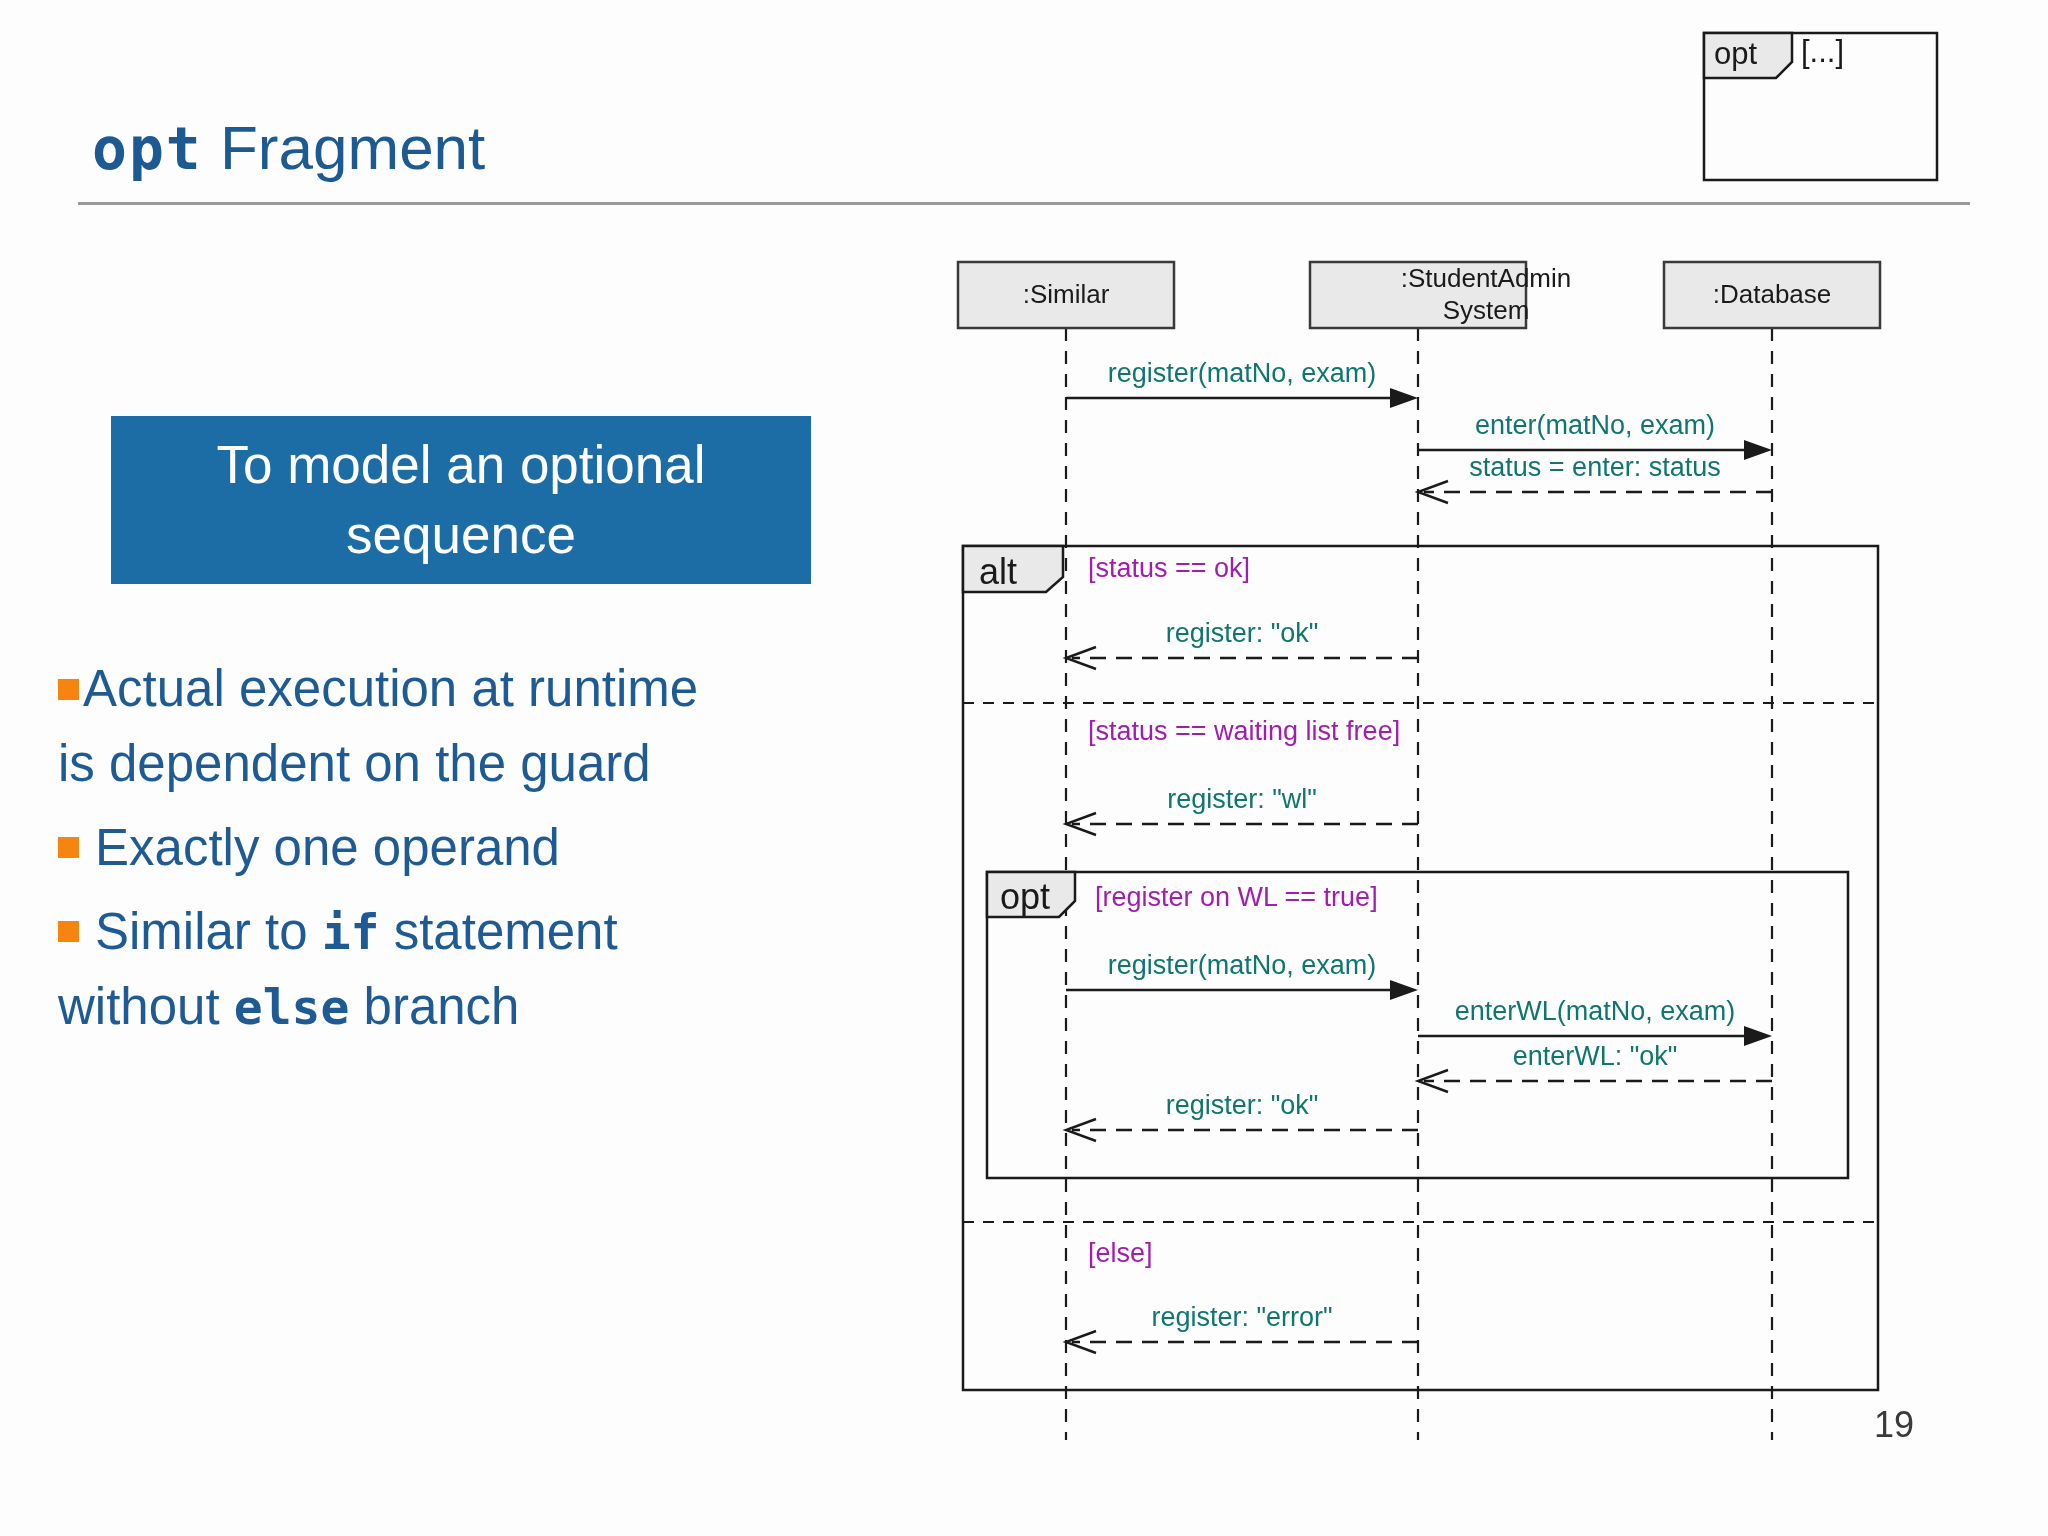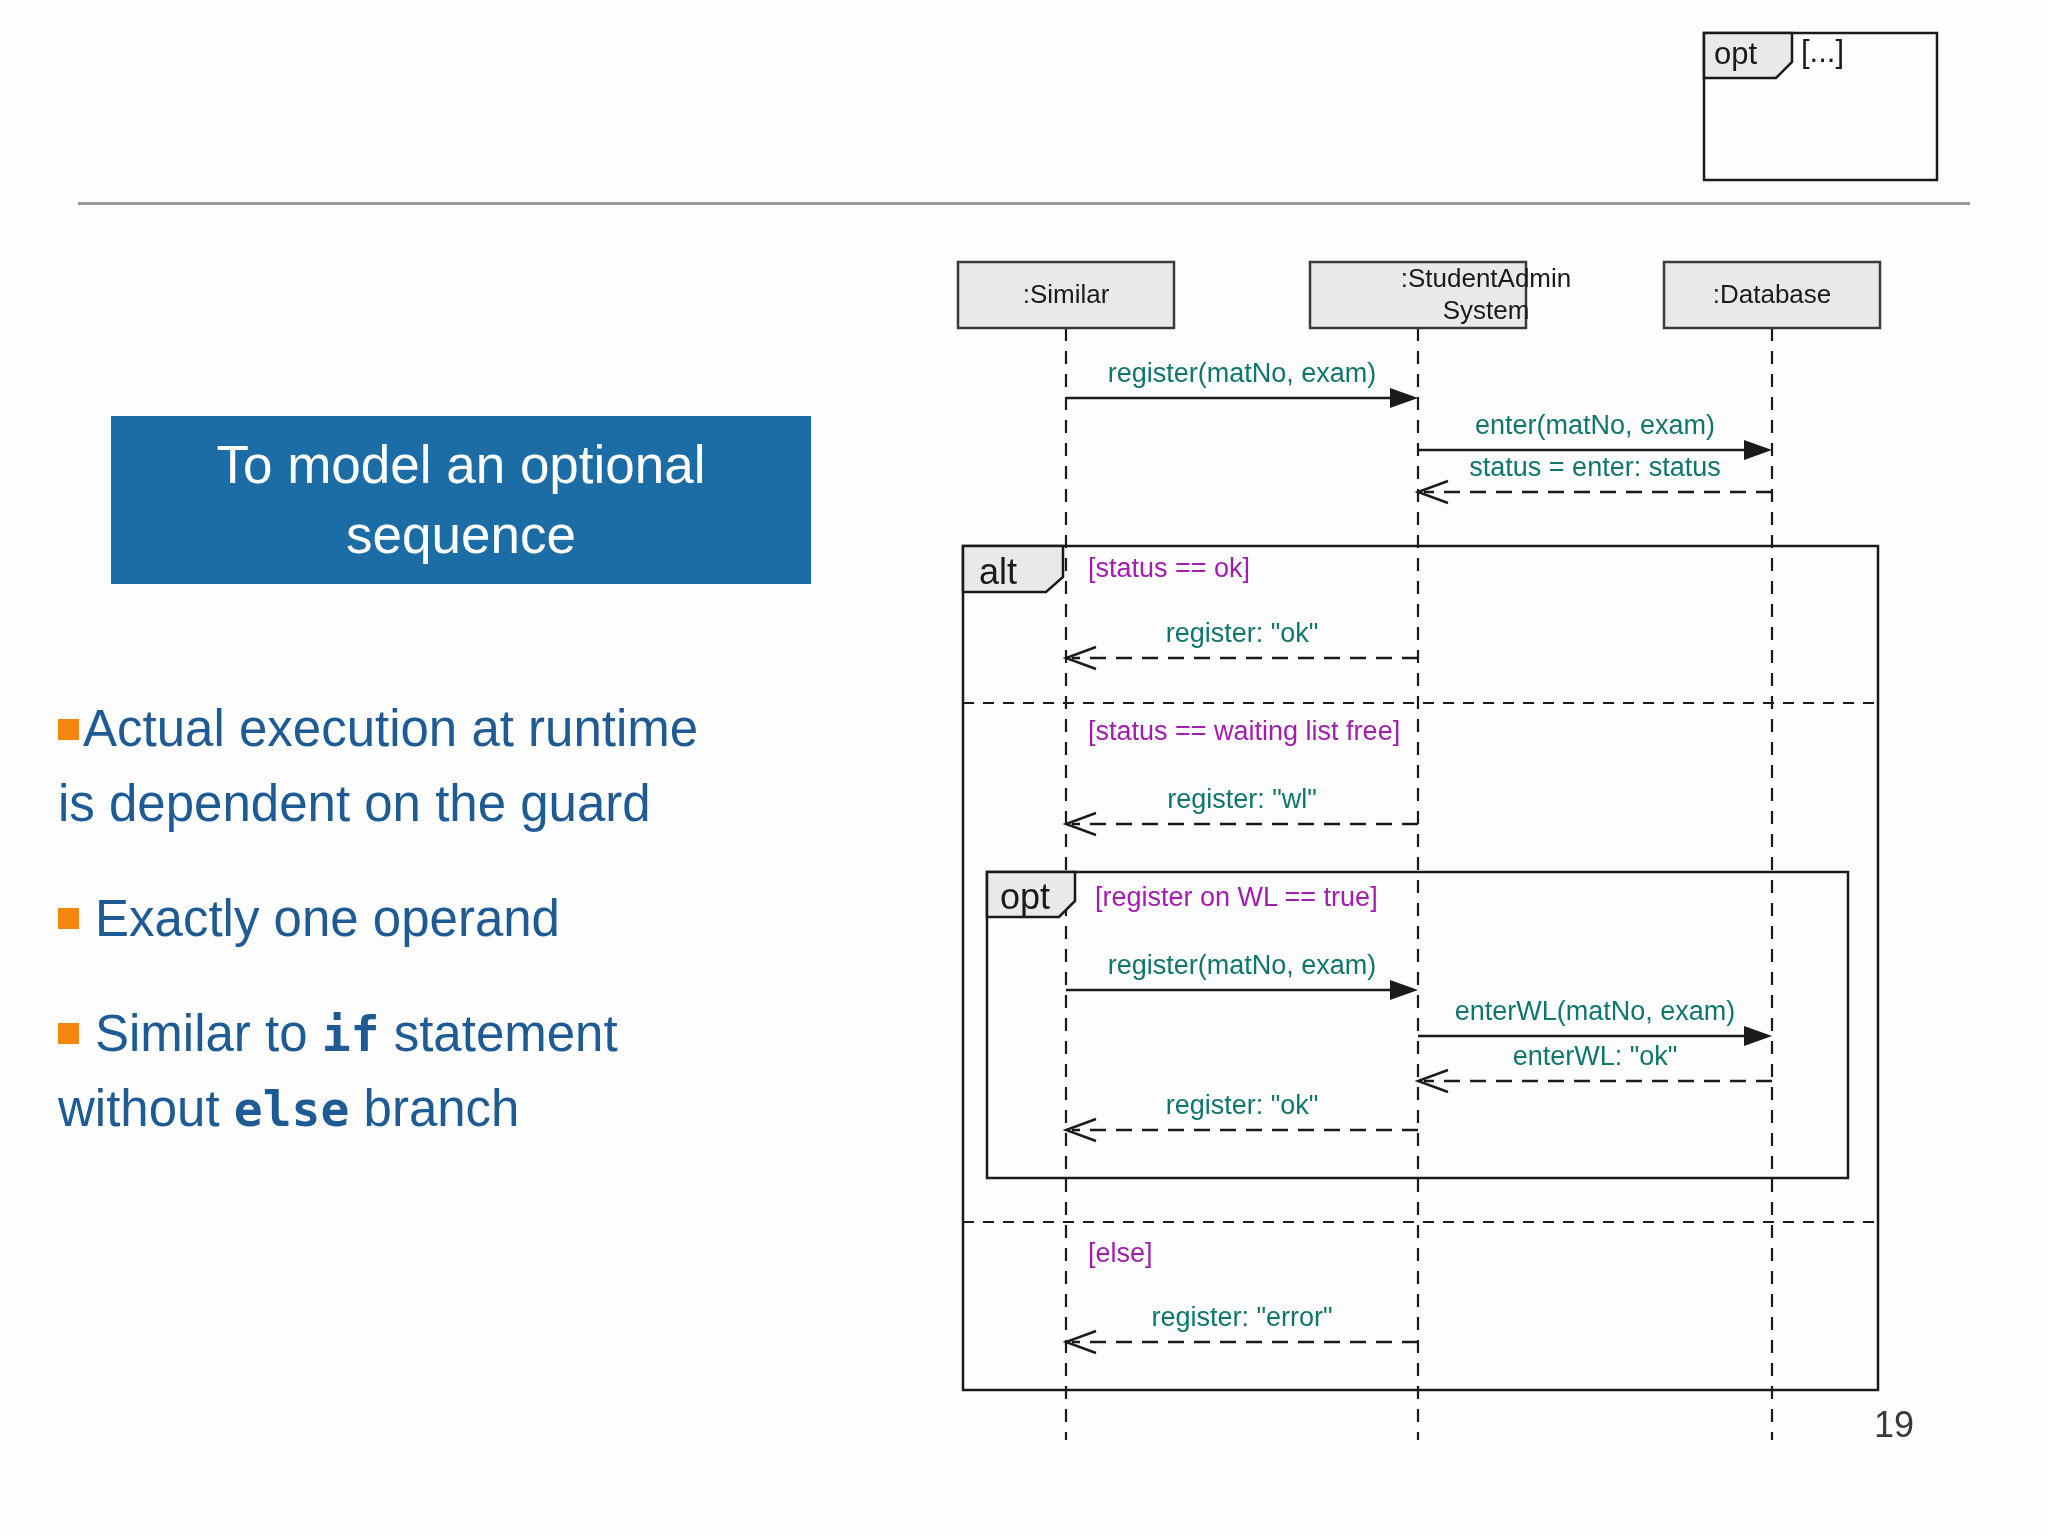--- a/index.html
+++ b/index.html
@@ -16,21 +16,21 @@
   .corner-op{position:absolute;left:1714px;top:36px;font-size:31px;color:#1a1a1a;}
   .corner-guard{position:absolute;left:1801px;top:34px;font-size:31px;color:#1a1a1a;}
 
   
   .callout{position:absolute;left:111px;top:388px;width:700px;height:168px;background:#1c6da6;
            display:flex;align-items:center;justify-content:center;text-align:center;margin-top:28px;}
   .callout span{color:#ffffff;font-size:53px;line-height:1.32;padding:0 38px;}
 
   
   .bullets{position:absolute;left:58px;top:652px;width:656px;color:#1e5b94;font-size:51px;line-height:1.47;}
-  .bullets .item{margin-bottom:9px;margin-top:40px;}
+  .bullets .item{margin-bottom:9px;}
   .sq{display:inline-block;width:21px;height:21px;background:#f5850e;margin-bottom:7px;vertical-align:middle;}
   .sq.tight{margin-right:4px;}
   .sq.gap{margin-right:16px;}
   .bcode{font-family:"DejaVu Sans Mono",monospace;font-weight:bold;font-size:48px;}
 
   
   .headbox{position:absolute;width:216px;height:66px;display:flex;align-items:center;justify-content:center;
            text-align:center;font-size:26px;line-height:1.22;color:#1a1a1a;}
   .pent-label{position:absolute;font-size:36px;color:#1a1a1a;}
   .guard{position:absolute;font-size:27px;color:#a21caf;white-space:nowrap;}
@@ -98,20 +98,21 @@
     <line class="ret" x1="1772" y1="1081" x2="1424" y2="1081"></line>
     <polyline class="oah" points="1448,1070 1418,1081 1448,1092"></polyline>
 
     <line class="ret" x1="1418" y1="1130" x2="1072" y2="1130"></line>
     <polyline class="oah" points="1096,1119 1066,1130 1096,1141"></polyline>
 
     <line class="ret" x1="1418" y1="1342" x2="1072" y2="1342"></line>
     <polyline class="oah" points="1096,1331 1066,1342 1096,1353"></polyline>
   </svg>
 
+  <div class="title"><span class="code">opt</span><span class="rest"> <span>Fragment</span></span></div>
   <div class="rule"></div>
 
   <div class="corner-op">opt</div>
   <div class="corner-guard">[...]</div>
 
   <div class="callout">
     <span>To model an optional sequence</span>
   </div>
 
   <div class="bullets">

